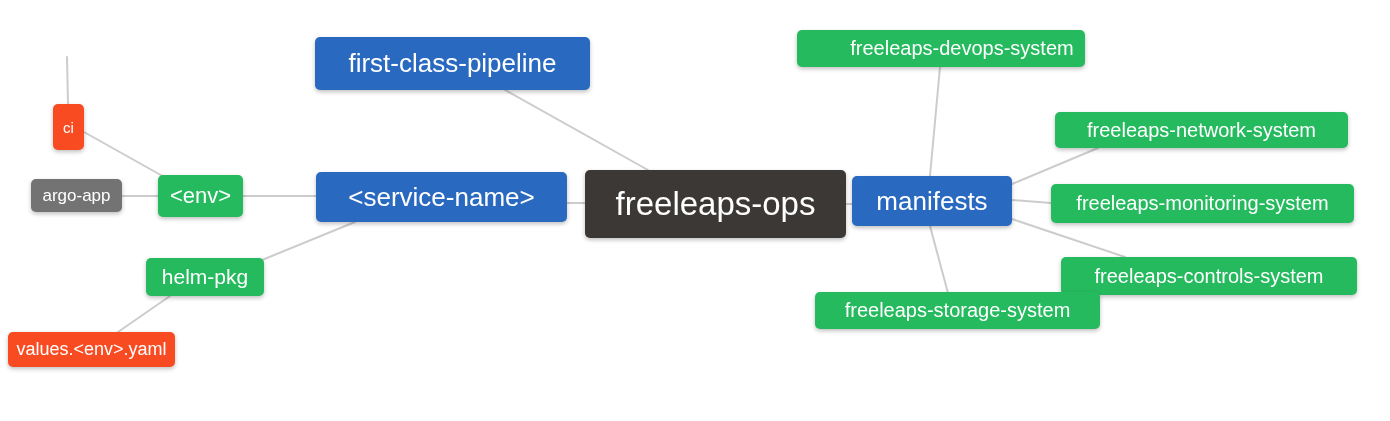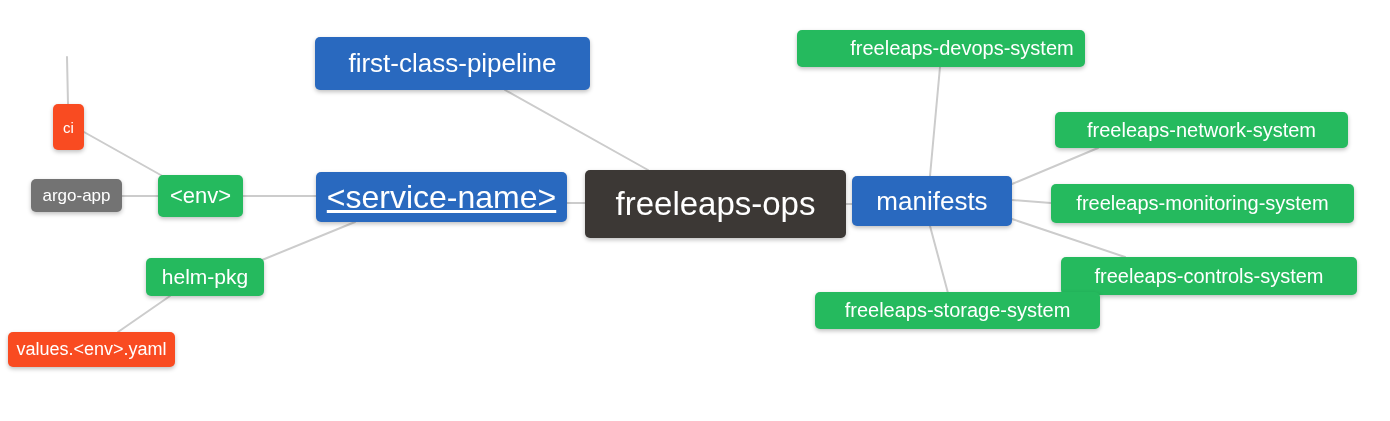--- a/index.html
+++ b/index.html
@@ -37,21 +37,21 @@
     padding: 0 6px;
   }
   
   .n-jenkinsfile   { left:22px;   top:28px;  width:90px;  height:30px; font-size:14px; }
   .n-ci            { left:53px;   top:104px; width:31px;  height:46px; font-size:15px; }
   .n-argo-app      { left:31px;   top:179px; width:91px;  height:33px; font-size:17px; }
   .n-env           { left:158px;  top:175px; width:85px;  height:42px; font-size:22px; }
   .n-helm-pkg      { left:146px;  top:258px; width:118px; height:38px; font-size:21px; }
   .n-values        { left:8px;    top:332px; width:167px; height:35px; font-size:18px; }
   .n-fcp           { left:315px;  top:37px;  width:275px; height:53px; font-size:26px; }
-  .n-service-name  { left:316px;  top:172px; width:251px; height:50px; font-size:32px;text-decoration:underline; }
+  .n-service-name  { left:316px;  top:172px; width:251px; height:50px; font-size:26px; }
   .n-root          { left:585px;  top:170px; width:261px; height:68px; font-size:33px; }
   .n-manifests     { left:852px;  top:176px; width:160px; height:50px; font-size:26px; }
   .n-devops        { left:797px;  top:30px;  width:288px; height:37px; font-size:20px;padding-left:48px; }
   .n-network       { left:1055px; top:112px; width:293px; height:36px; font-size:20px; }
   .n-monitoring    { left:1051px; top:184px; width:303px; height:39px; font-size:20px; }
   .n-controls      { left:1061px; top:257px; width:296px; height:38px; font-size:20px; }
   .n-storage       { left:815px;  top:292px; width:285px; height:37px; font-size:20px; }
 </style>
 </head>
 <body>

